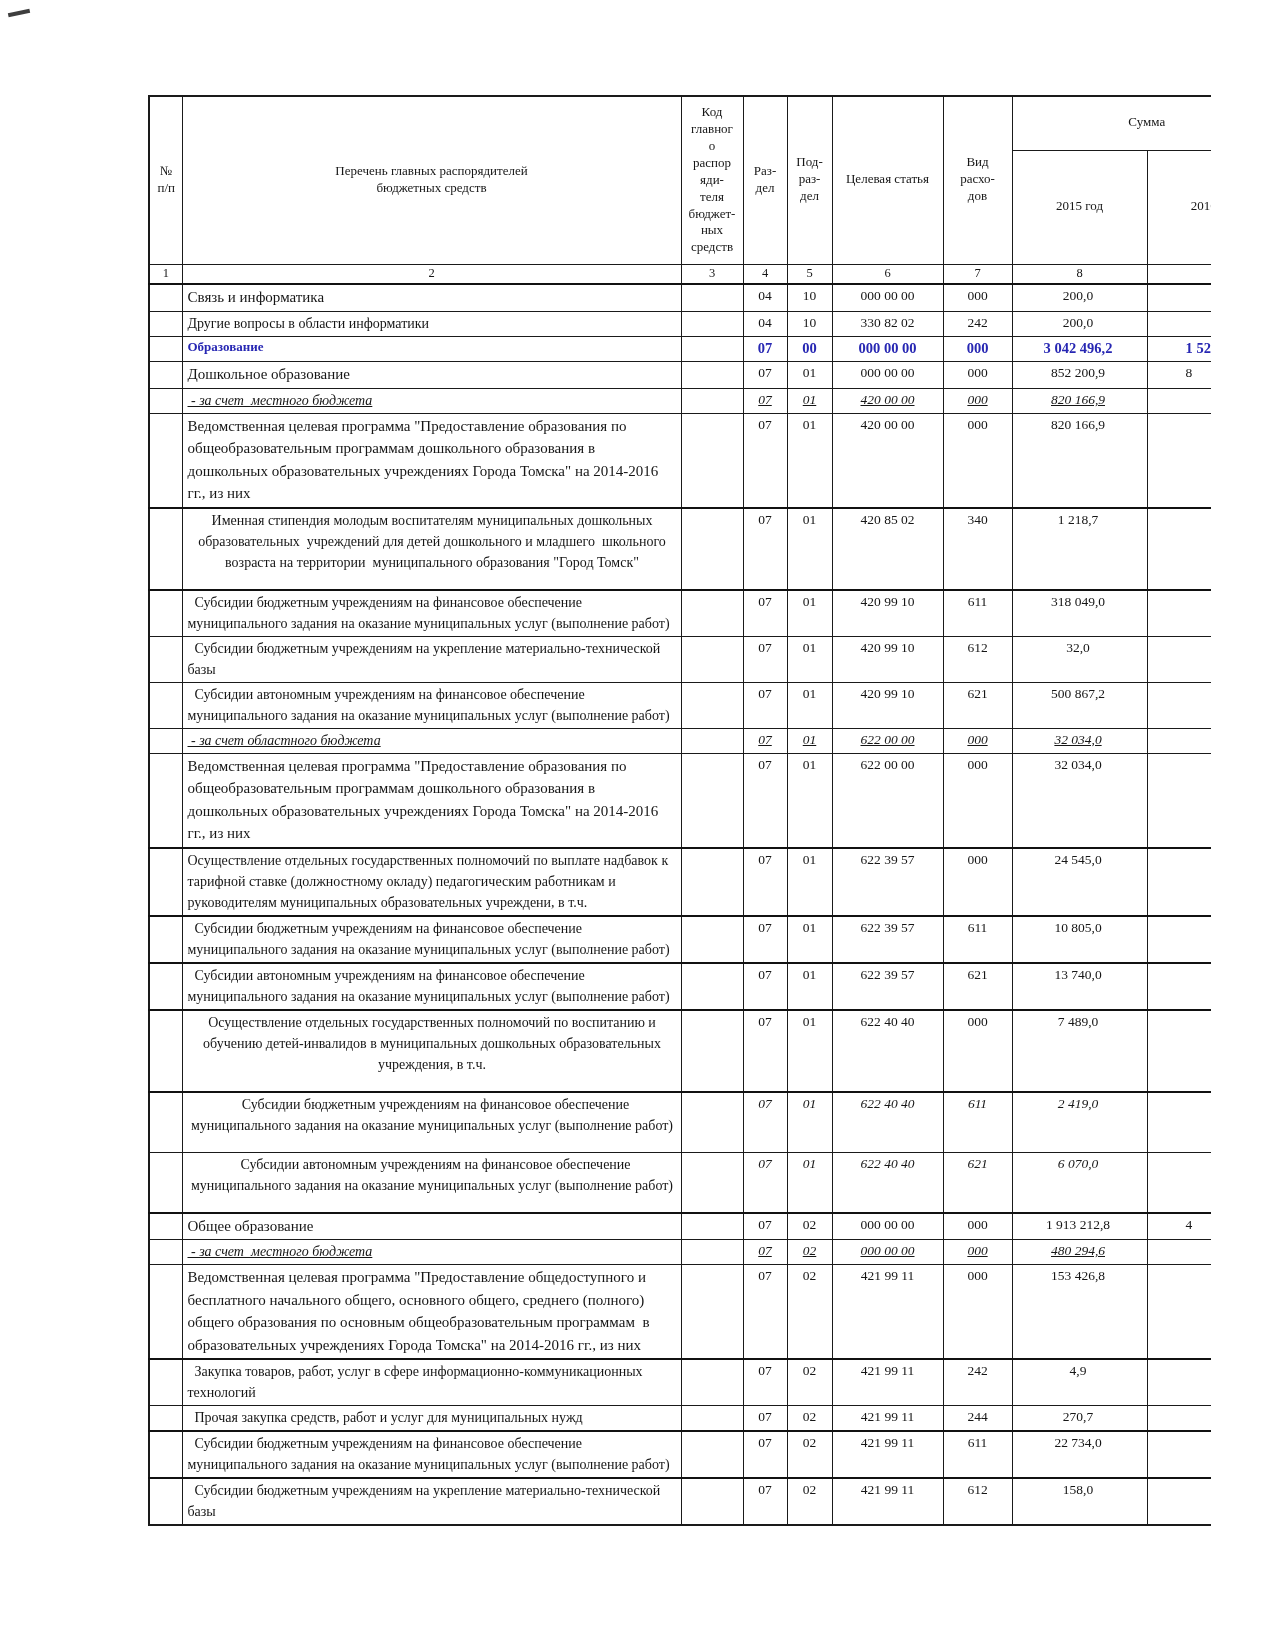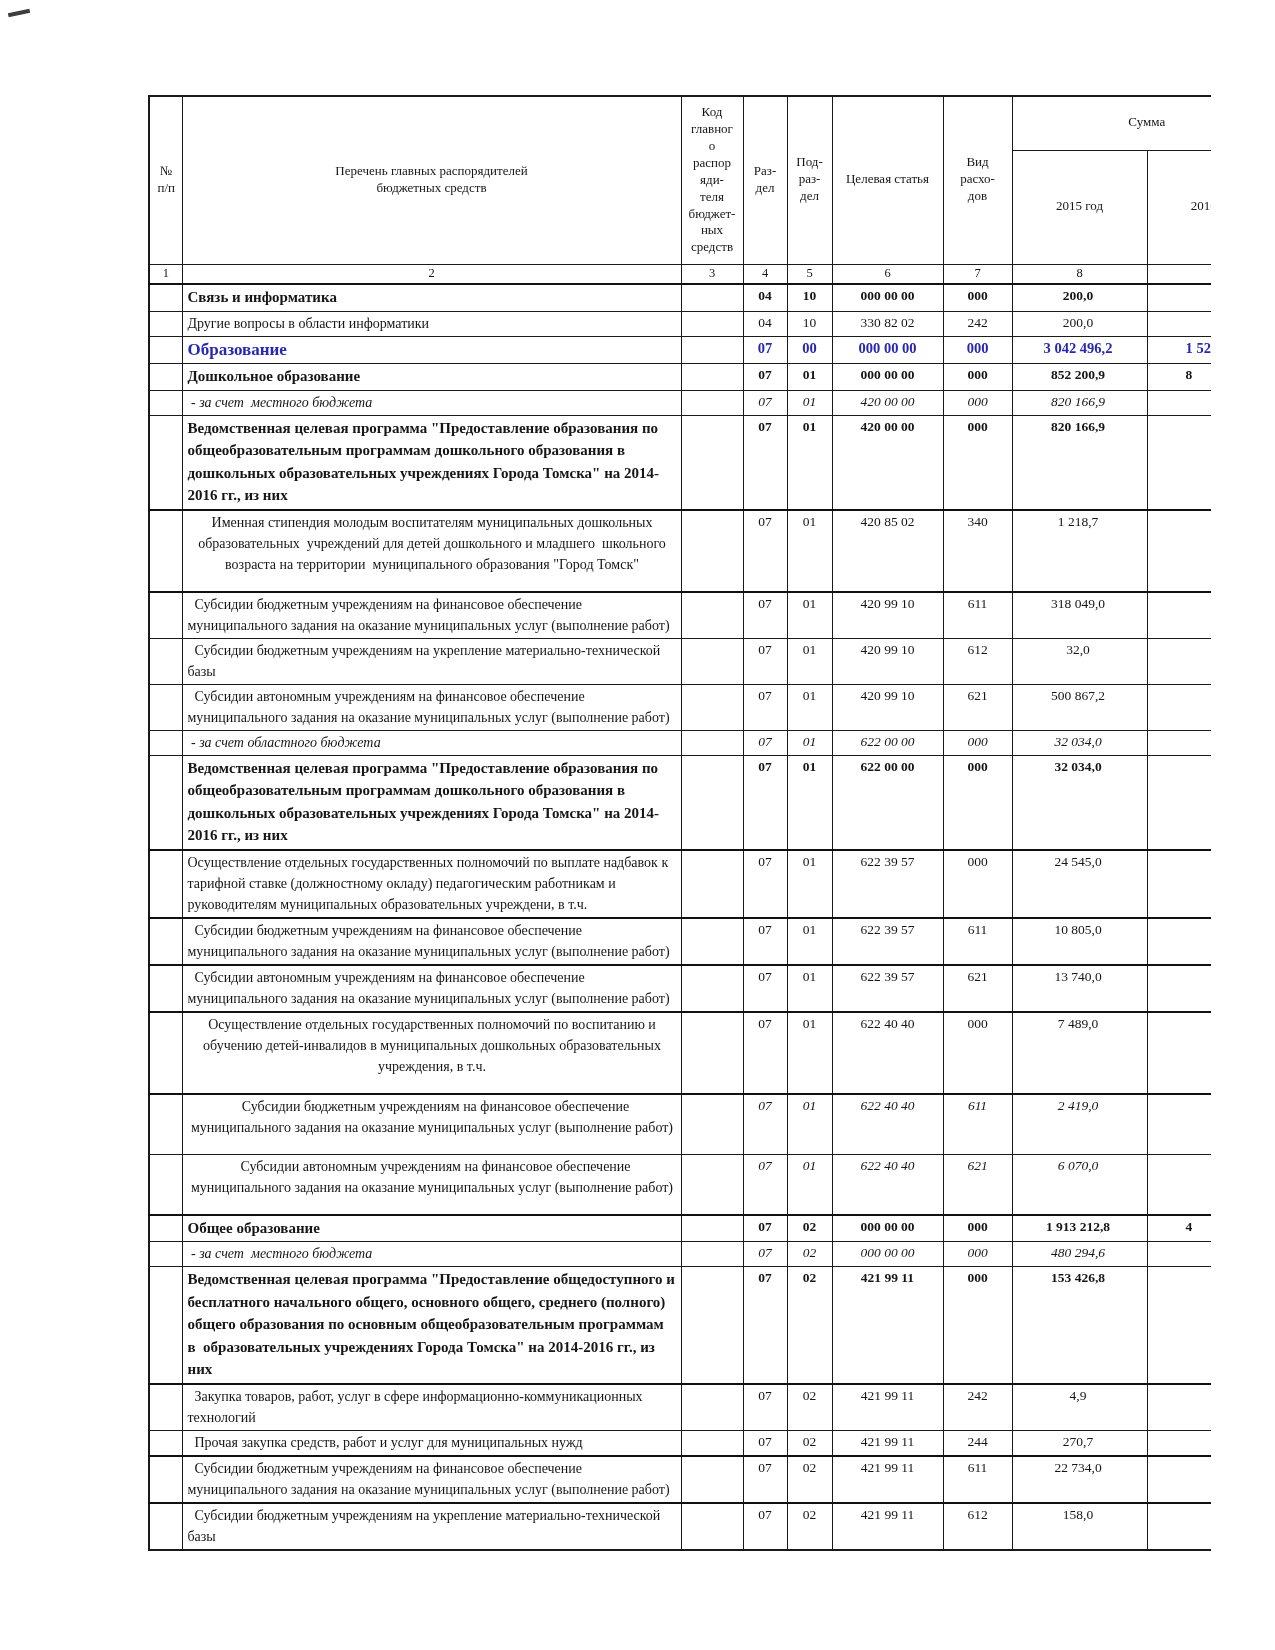--- a/index.html
+++ b/index.html
@@ -55,26 +55,26 @@
   
   td.c-name {
     font-size: 14px; line-height: 1.5;
     white-space: pre-wrap;
     padding: 1px 4px 2px 5px;
   }
   td.c-code { text-align: center; font-size: 13.5px; line-height: 1.5; }
   td.c-sum  { text-align: center; font-size: 13.5px; line-height: 1.5; padding-right: 6px; }
   td.c-cut  { text-align: left; padding-left: 38px; padding-right: 0; }
   
-  tr.st-bold td { font-weight: bold; }
+  tr.st-bold td { font-weight: normal; }
   tr.st-bold td.c-name { font-size: 15px; }
   tr.st-blue td { font-weight: bold; color: var(--accent, #2727b3); }
-  tr.st-blue td.c-name { font-size: 17px; line-height: 1.4; }
+  tr.st-blue td.c-name { font-size: 13px; line-height: 1.4; }
   tr.st-blue td.c-code, tr.st-blue td.c-sum { font-size: 14.5px; }
-  tr.st-italic td { font-style: italic; }
+  tr.st-italic td { font-style: italic; text-decoration: underline; }
   tr.st-codes-italic td.c-code, tr.st-codes-italic td.c-sum { font-style: italic; }
   tr.thick-top td { border-top: 2px solid #111; }
   tr.sp-sm td.c-name { padding-bottom: 16px; text-align: center; }
 </style>
 </head>
 <body>
 
 <div class="page">
   <div class="artifact"></div>
 

